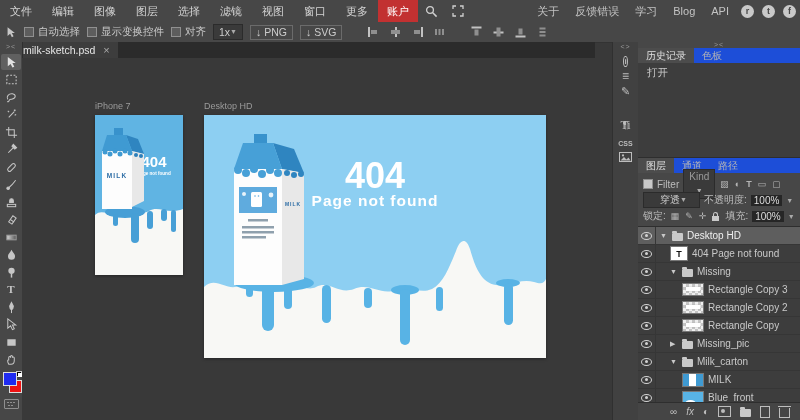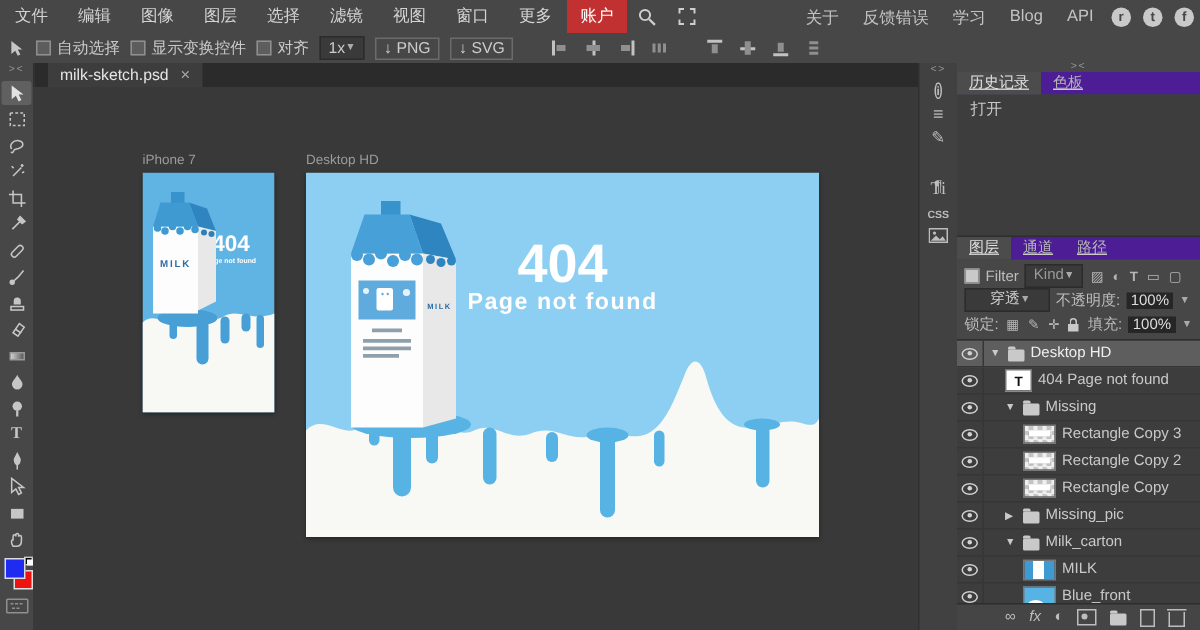--- a/index.html
+++ b/index.html
@@ -25,21 +25,21 @@
   .caret{font-size:7px;color:#aaa;}
   .alico{width:11px;height:10px;position:relative;display:inline-block;margin:0 2px;}
   .alico::before{content:'';position:absolute;background:#c2c2c2;}
   .alico::after{content:'';position:absolute;background:#8f8f8f;}
   .al-l::before{left:0;top:0;width:2px;height:10px;} .al-l::after{left:3px;top:3px;width:6px;height:4px;}
   .al-c::before{left:5px;top:0;width:2px;height:10px;} .al-c::after{left:1px;top:3px;width:9px;height:4px;}
   .al-r::before{right:0;top:0;width:2px;height:10px;} .al-r::after{right:3px;top:3px;width:6px;height:4px;}
   .al-d::after{left:1px;top:2px;width:2px;height:6px;box-shadow:3.5px 0 #8f8f8f,7px 0 #8f8f8f;background:#8f8f8f;}
   .rot{transform:rotate(90deg);}
   
-  .tabbar{position:absolute;top:42px;left:22px;width:590px;height:16px;background:#2b2b2b;}
+  .tabbar{position:absolute;top:42px;left:5px;width:590px;height:16px;background:#2b2b2b;}
   .tab{position:absolute;left:10px;top:0;height:16px;background:#3d3d3d;color:#e6e6e6;
        display:flex;align-items:center;padding:0 8px;gap:8px;font-size:10.5px;}
   .tab-close{color:#a9a9a9;font-size:11px;}
   
   .leftrail{position:absolute;top:42px;left:0;width:22px;bottom:0;background:#474747;border-right:1px solid #2f2f2f;}
   .rail-collapse{position:absolute;top:1px;left:0;width:22px;text-align:center;font-size:7px;color:#999;letter-spacing:1px;}
   .tool{position:absolute;left:1px;width:20px;height:16px;display:flex;align-items:center;justify-content:center;}
   .tool.active{background:#606060;border-radius:2px;}
   .tool svg{stroke:#c6c6c6;fill:none;stroke-width:1.1;}
   .ttxt{color:#c6c6c6;font-weight:bold;font-size:11px;font-family:"Liberation Serif",serif;}
@@ -56,21 +56,21 @@
   .artboard svg{display:block;}
   
   .rightstrip{position:absolute;left:612px;top:42px;width:25px;bottom:0;background:#414141;
               border-left:1px solid #303030;border-right:1px solid #303030;}
   .strip-icon{position:absolute;left:0;width:25px;text-align:center;color:#bdbdbd;}
   .propico{margin:0 auto;width:11px;height:11px;border:1px solid #bdbdbd;border-radius:50%;
            font-size:8px;line-height:11px;text-align:center;font-weight:bold;}
   
   .rightpanels{position:absolute;left:638px;top:42px;width:162px;bottom:0;background:#474747;}
   .panel-collapse{height:6px;text-align:center;font-size:7px;line-height:6px;color:#999;letter-spacing:1px;}
-  .ptabs{display:flex;height:15px;background:#4c1d95;text-decoration:underline;}
+  .ptabs{display:flex;height:15px;background:#1d4ed8;}
   .ptab{padding:0 8px;line-height:15px;font-size:10px;color:#b5b5b5;}
   .ptab.active{background:#4c4c4c;color:#e0e0e0;}
   .hist-content{height:94px;background:#3d3d3d;border-bottom:1px solid #2e2e2e;}
   .hist-entry{padding:3px 9px;font-size:10.5px;color:#c9c9c9;}
   .lp-controls{padding:3px 5px 2px 5px;font-size:10px;color:#bdbdbd;}
   .lp-row{display:flex;align-items:center;gap:4px;height:16px;}
   .mini{font-size:9px;color:#b5b5b5;margin:0 1px;}
   .valbox{background:#262626;padding:0 3px;color:#ddd;}
   .lockico{width:7px;height:5px;background:#c9c9c9;position:relative;margin:4px 2px 0 1px;display:inline-block;}
   .lockico::before{content:'';position:absolute;top:-4px;left:1px;width:3px;height:3px;border:1px solid #c9c9c9;border-bottom:none;border-radius:3px 3px 0 0;}
@@ -434,21 +434,21 @@
     <div class="ptabs">
       <span class="ptab active">图层</span>
       <span class="ptab">通道</span>
       <span class="ptab">路径</span>
     </div>
 
     <div class="lp-controls">
       <div class="lp-row">
         <span class="chk" style="background:#c9c9c9;"></span>
         <span>Filter</span>
-        <span class="select" style="color:#9a9a9a;">
+        <span class="select" style="color:#9a9a9a;flex-direction:column;">
           <span>Kind</span>
           <span class="caret">▼</span>
         </span>
         <span class="mini">▨</span>
         <span class="mini">◐</span>
         <span class="mini" style="font-weight:bold;">T</span>
         <span class="mini">▭</span>
         <span class="mini">▢</span>
       </div>
       <div class="lp-row">

